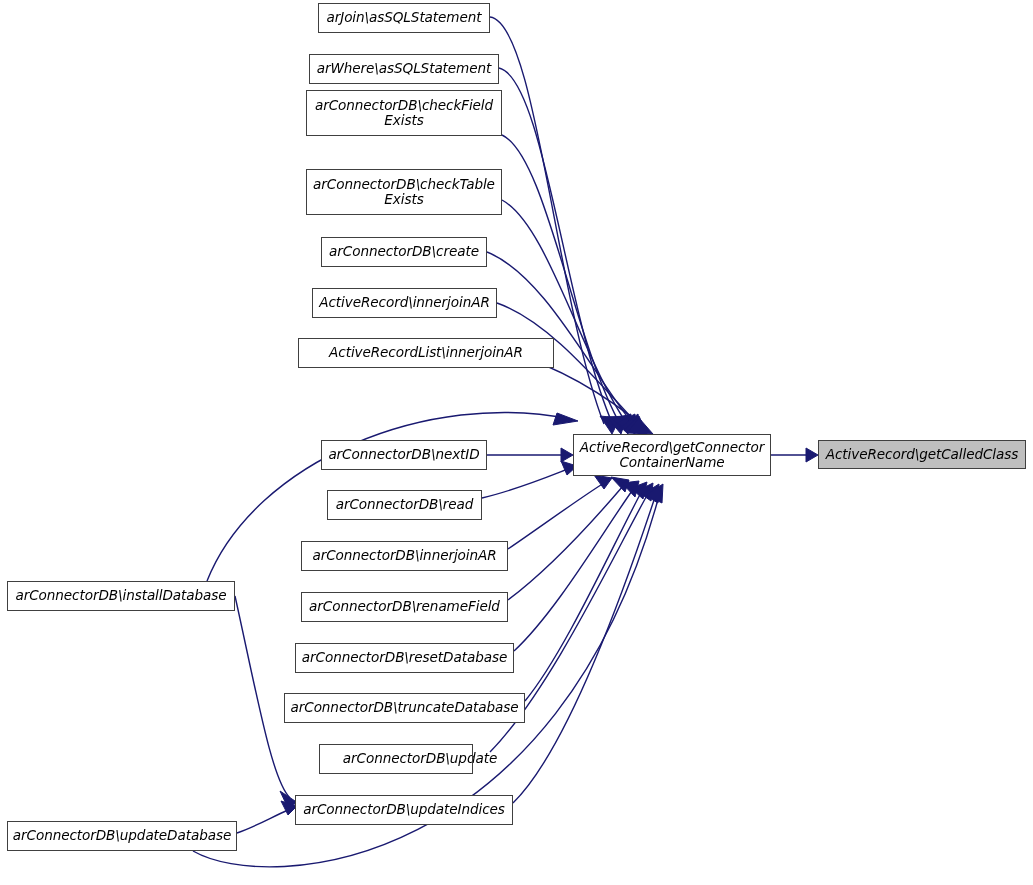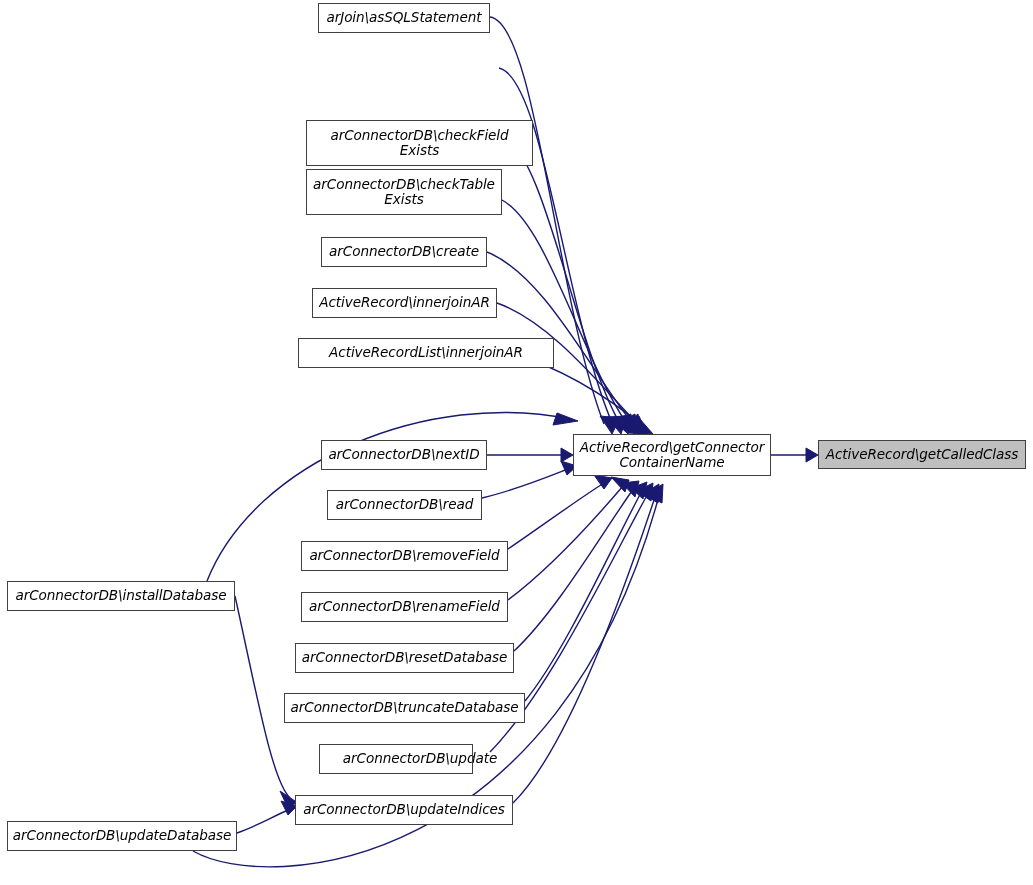--- a/index.html
+++ b/index.html
@@ -90,30 +90,31 @@
       <path d="M193,851 C270,895 560,869 660,492" fill="none" stroke="#191970" stroke-width="1.4"></path>
       <polygon points="663,484 646,495 662,503" fill="#191970" stroke="#191970" stroke-width="1"></polygon>
       <path d="M235,596 C258,700 272,780 290,798" fill="none" stroke="#191970" stroke-width="1.4"></path>
       <polygon points="298,803 280,791 287,806" fill="#191970" stroke="#191970" stroke-width="1"></polygon>
       <path d="M237,833 C257,826 272,817 288,810" fill="none" stroke="#191970" stroke-width="1.4"></path>
       <polygon points="297,806 281,801 288,815" fill="#191970" stroke="#191970" stroke-width="1"></polygon>
       <path d="M771,455 L808,455" fill="none" stroke="#191970" stroke-width="1.4"></path>
       <polygon points="818,455 806,448 806,462" fill="#191970" stroke="#191970" stroke-width="1"></polygon>
     </svg>
 <div class="node" style="left: 318px; top: 3px; width: 172px; height: 30px; background: rgb(255, 255, 255); border-color: rgb(64, 64, 64); outline-color: rgb(64, 64, 64); color: rgb(0, 0, 0);"><span>arJoin\asSQLStatement</span></div>
-    <div class="node" style="left: 306px; top: 120px; width: 227px; height: 46px; background: rgb(255, 255, 255); border-color: rgb(64, 64, 64); outline-color: rgb(64, 64, 64); color: rgb(0, 0, 0);"><span>arConnectorDB\checkField
+    <div class="node" style="left: 309px; top: 54px; width: 190px; height: 30px; background: rgb(255, 255, 255); border-color: rgb(64, 64, 64); outline-color: rgb(64, 64, 64); color: rgb(0, 0, 0);"><span>arWhere\asSQLStatement</span></div>
+    <div class="node" style="left: 306px; top: 90px; width: 196px; height: 46px; background: rgb(255, 255, 255); border-color: rgb(64, 64, 64); outline-color: rgb(64, 64, 64); color: rgb(0, 0, 0);"><span>arConnectorDB\checkField
 Exists</span></div>
     <div class="node" style="left: 306px; top: 169px; width: 196px; height: 46px; background: rgb(255, 255, 255); border-color: rgb(64, 64, 64); outline-color: rgb(64, 64, 64); color: rgb(0, 0, 0);"><span>arConnectorDB\checkTable
 Exists</span></div>
     <div class="node" style="left: 321px; top: 237px; width: 166px; height: 30px; background: rgb(255, 255, 255); border-color: rgb(64, 64, 64); outline-color: rgb(64, 64, 64); color: rgb(0, 0, 0);"><span>arConnectorDB\create</span></div>
     <div class="node" style="left: 312px; top: 288px; width: 185px; height: 30px; background: rgb(255, 255, 255); border-color: rgb(64, 64, 64); outline-color: rgb(64, 64, 64); color: rgb(0, 0, 0);"><span>ActiveRecord\innerjoinAR</span></div>
     <div class="node" style="left: 298px; top: 338px; width: 256px; height: 30px; background: rgb(255, 255, 255); border-color: rgb(64, 64, 64); outline-color: rgb(64, 64, 64); color: rgb(0, 0, 0);"><span>ActiveRecordList\innerjoinAR</span></div>
     <div class="node" style="left: 321px; top: 440px; width: 166px; height: 30px; background: rgb(255, 255, 255); border-color: rgb(64, 64, 64); outline-color: rgb(64, 64, 64); color: rgb(0, 0, 0);"><span>arConnectorDB\nextID</span></div>
     <div class="node" style="left: 327px; top: 490px; width: 155px; height: 30px; background: rgb(255, 255, 255); border-color: rgb(64, 64, 64); outline-color: rgb(64, 64, 64); color: rgb(0, 0, 0);"><span>arConnectorDB\read</span></div>
-    <div class="node" style="left: 301px; top: 541px; width: 207px; height: 30px; background: rgb(255, 255, 255); border-color: rgb(64, 64, 64); outline-color: rgb(64, 64, 64); color: rgb(0, 0, 0);"><span>arConnectorDB\removeField</span></div>
+    <div class="node" style="left: 301px; top: 541px; width: 207px; height: 30px; background: rgb(255, 255, 255); border-color: rgb(64, 64, 64); outline-color: rgb(64, 64, 64); color: rgb(0, 0, 0);"><span>arConnectorDB\innerjoinAR</span></div>
     <div class="node" style="left: 301px; top: 592px; width: 207px; height: 30px; background: rgb(255, 255, 255); border-color: rgb(64, 64, 64); outline-color: rgb(64, 64, 64); color: rgb(0, 0, 0);"><span>arConnectorDB\renameField</span></div>
     <div class="node" style="left: 295px; top: 643px; width: 219px; height: 30px; background: rgb(255, 255, 255); border-color: rgb(64, 64, 64); outline-color: rgb(64, 64, 64); color: rgb(0, 0, 0);"><span>arConnectorDB\resetDatabase</span></div>
     <div class="node" style="left: 284px; top: 693px; width: 241px; height: 30px; background: rgb(255, 255, 255); border-color: rgb(64, 64, 64); outline-color: rgb(64, 64, 64); color: rgb(0, 0, 0);"><span>arConnectorDB\truncateDatabase</span></div>
     <div class="node" style="left: 319px; top: 744px; width: 154px; height: 30px; background: rgb(255, 255, 255); border-color: rgb(64, 64, 64); outline-color: rgb(64, 64, 64); color: rgb(0, 0, 0); padding-left: 48px;"><span>arConnectorDB\update</span></div>
     <div class="node" style="left: 295px; top: 795px; width: 218px; height: 30px; background: rgb(255, 255, 255); border-color: rgb(64, 64, 64); outline-color: rgb(64, 64, 64); color: rgb(0, 0, 0);"><span>arConnectorDB\updateIndices</span></div>
     <div class="node" style="left: 7px; top: 581px; width: 228px; height: 30px; background: rgb(255, 255, 255); border-color: rgb(64, 64, 64); outline-color: rgb(64, 64, 64); color: rgb(0, 0, 0);"><span>arConnectorDB\installDatabase</span></div>
     <div class="node" style="left: 7px; top: 821px; width: 230px; height: 30px; background: rgb(255, 255, 255); border-color: rgb(64, 64, 64); outline-color: rgb(64, 64, 64); color: rgb(0, 0, 0);"><span>arConnectorDB\updateDatabase</span></div>
     <div class="node" style="left: 573px; top: 434px; width: 198px; height: 42px; background: rgb(255, 255, 255); border-color: rgb(64, 64, 64); outline-color: rgb(64, 64, 64); color: rgb(0, 0, 0);"><span>ActiveRecord\getConnector
 ContainerName</span></div>
     <div class="node highlight" style="left: 818px; top: 440px; width: 208px; height: 29px; background: rgb(191, 191, 191); border-color: rgb(64, 64, 64); outline-color: rgb(64, 64, 64); color: rgb(0, 0, 0); text-align: right;"><span>ActiveRecord\getCalledClass</span></div>

